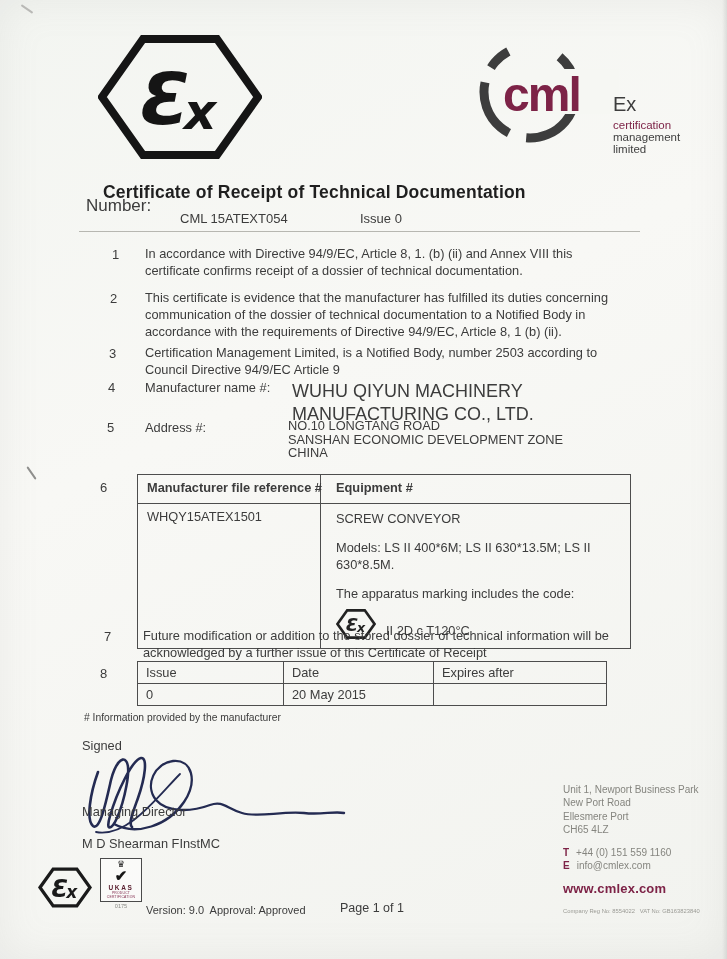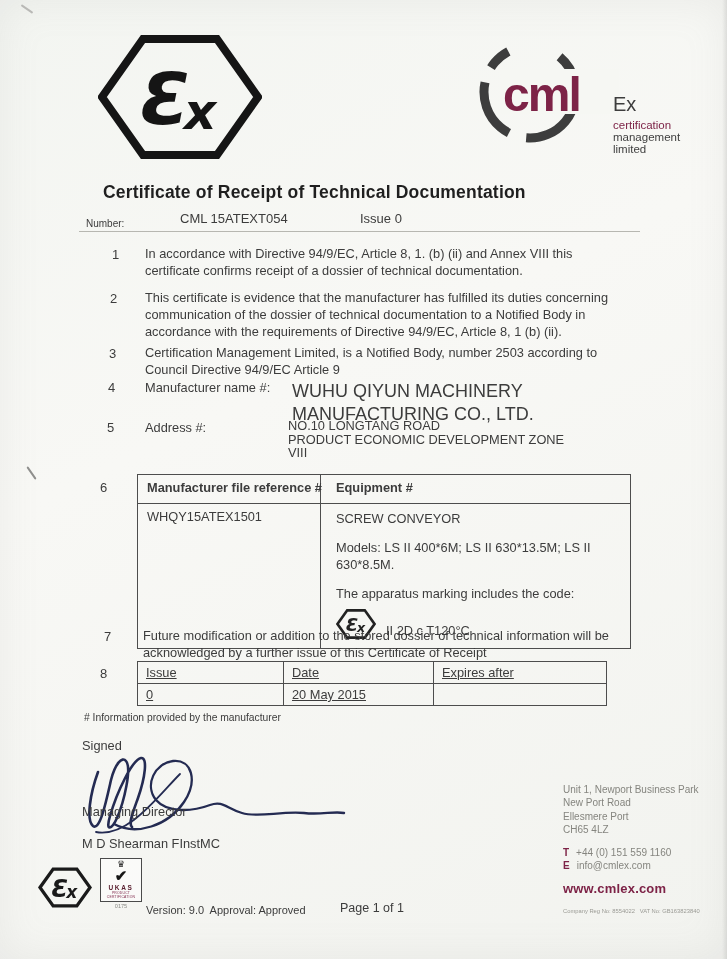--- a/index.html
+++ b/index.html
@@ -6,21 +6,21 @@
   .page {
     position:relative; width:727px; height:959px; overflow:hidden;
     background:linear-gradient(155deg,#f3f5f1 0%,#f8f8f5 40%,#f2f3ef 100%);
     font-family:"Liberation Sans",sans-serif; color:#3c3c3c;
     box-shadow:inset 0 0 40px rgba(150,150,150,.12);
   }
   .page::after{content:'';position:absolute;right:0;top:0;width:5px;height:100%;
     background:linear-gradient(to left,rgba(110,110,110,.15),transparent);}
   .abs { position:absolute; }
   .title { left:103px; top:182px; font-size:17.5px; font-weight:bold; color:#1f1f1f; letter-spacing:.2px; }
-  .num-label { left:86px; top:218px; font-size:10px; }
+  .num-label { left:86px; top:196px; font-size:17px; }
   .num-value { left:180px; top:211px; font-size:13px; }
   .num-issue { left:360px; top:211px; font-size:13px; }
   .rule { left:79px; top:231px; width:561px; height:1px; background:#b7b7b1; }
   .inum { font-size:13px; }
   .itext { width:482px; font-size:12.8px; line-height:1.32; }
   .n1{left:112px;top:247px} .t1{left:145px;top:246px}
   .n2{left:110px;top:291px} .t2{left:145px;top:290px}
   .n3{left:109px;top:346px} .t3{left:145px;top:345px}
   .n4{left:108px;top:380px} .l4{left:145px;top:380px;font-size:12.8px}
   .v4{left:292px;top:380px;width:350px;font-size:18px;line-height:1.3}
@@ -37,21 +37,21 @@
   .t6 .c2 .p1 { margin:13px 0 0 0; width:256px; line-height:1.35; }
   .t6 .c2 .p2 { margin:12px 0 0 0; }
   .mark-row { display:flex; align-items:flex-end; margin-top:7px; }
   .mark-code { margin-left:10px; padding-bottom:2px; }
   .t8 { left:137px; top:661px; width:470px; border:1px solid #4d4d4d; font-size:12.8px; box-sizing:border-box; }
   .t8 .row { display:flex; }
   .t8 .row.hd { border-bottom:1px solid #4d4d4d; }
   .t8 .a { width:146px; border-right:1px solid #4d4d4d; }
   .t8 .b { width:150px; border-right:1px solid #4d4d4d; }
   .t8 .c { flex:1; }
-  .t8 .a,.t8 .b,.t8 .c { padding:3px 8px; box-sizing:border-box;text-decoration:underline; }
+  .t8 .a,.t8 .b,.t8 .c { padding:3px 8px; box-sizing:border-box; }
   .footnote { left:84px; top:712px; font-size:10.3px; }
   .signed { left:82px; top:738px; font-size:12.8px; }
   .sig { left:84px; top:752px; }
   .sname { left:82px; top:836px; font-size:12.8px; }
   .srole { left:82px; top:804px; font-size:12.8px; }
   .hex-bottom { left:38px; top:866px; }
   .ukas { left:100px; top:858px; width:42px; text-align:center; }
   .ukas .box { border:1px solid #4a4a4a; background:rgba(255,255,255,.5); padding:1px 0 2px 0; }
   .ukas .crown { font-size:9px; line-height:9px; color:#222; }
   .ukas .check { font-size:15px; line-height:14px; font-weight:bold; color:#161616; }
@@ -112,22 +112,22 @@
   <div class="abs itext t3">Certification Management Limited, is a Notified Body, number 2503 according to Council Directive 94/9/EC Article 9</div>
 
   <span class="abs inum n4">4</span>
   <span class="abs l4">Manufacturer name #:</span>
   <div class="abs v4">WUHU QIYUN MACHINERY MANUFACTURING CO., LTD.</div>
 
   <span class="abs inum n5">5</span>
   <span class="abs l5">Address #:</span>
   <div class="abs v5">
     <div>NO.10 LONGTANG ROAD</div>
-    <div>PRODUCT ECONOMIC DEVELOPMENT ZONE</div>
-    <div>VIII</div>
+    <div>SANSHAN ECONOMIC DEVELOPMENT ZONE</div>
+    <div>CHINA</div>
   </div>
 
   <span class="abs inum n6">6</span>
   <div class="abs t6">
     <div class="hrow">
       <div class="c1">Manufacturer file reference #</div>
       <div class="c2">Equipment #</div>
     </div>
     <div class="brow">
       <div class="c1">WHQY15ATEX1501</div>

